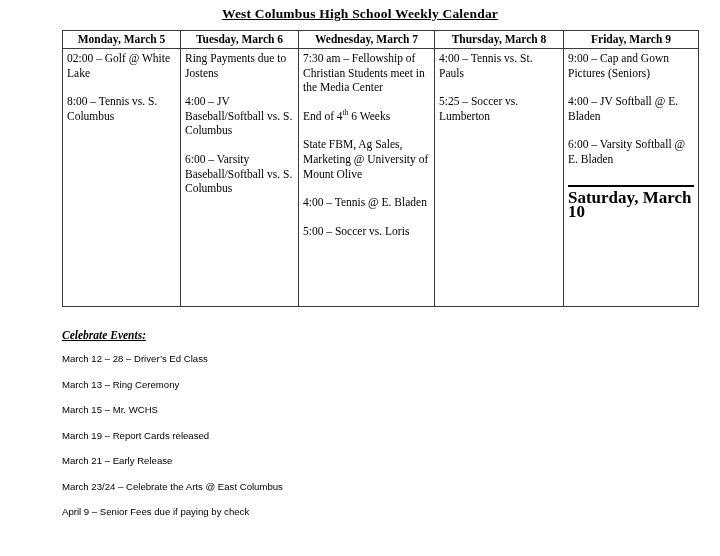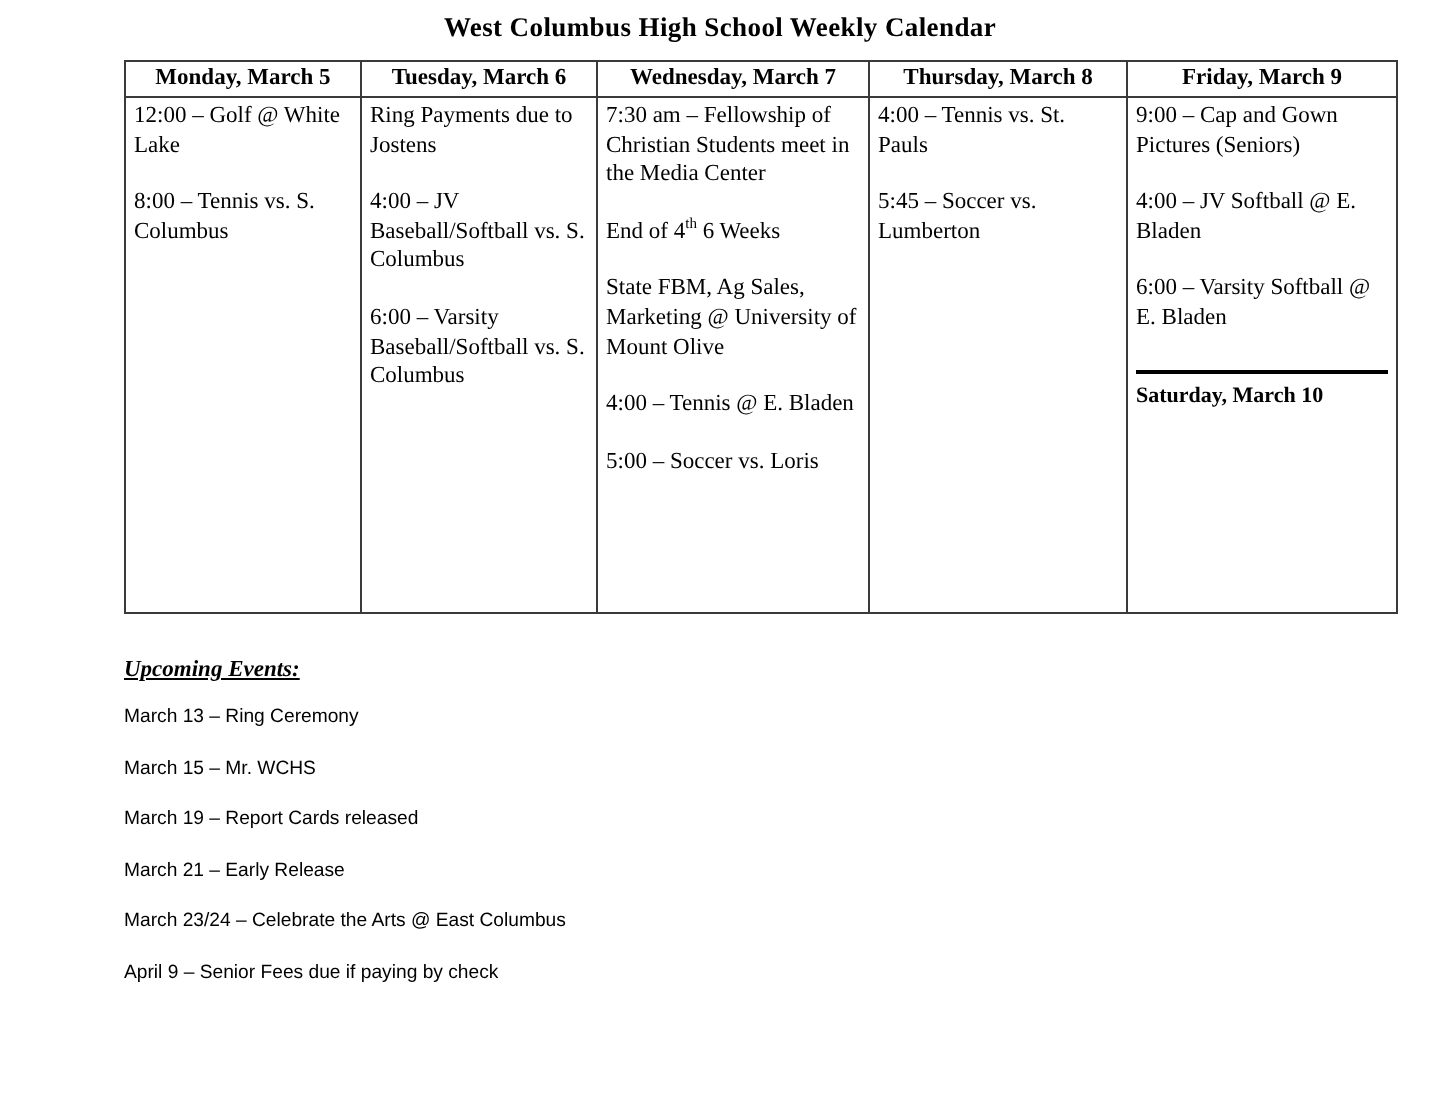--- a/index.html
+++ b/index.html
@@ -19,20 +19,21 @@
   
   .doc-title {
     text-align: center;
     font-family: "Liberation Serif", "DejaVu Serif", serif;
     font-weight: bold;
     font-size: 13.5px;
     letter-spacing: 0.2px;
     margin: 0;
     padding-top: 6px;
     padding-bottom: 8px;
+    text-decoration: underline;
   }
 
   
   .cal-wrap {
     padding: 0 22px 0 62px;
     box-sizing: border-box;
     width: 608px;
   }
   table.calendar {
     border-collapse: collapse;
@@ -78,21 +79,21 @@
   }
 
   
   .sat-block {
     margin-top: 18px;
     border-top: 2px solid #000000;
     padding-top: 4px;
   }
   .sat-block .sat-label {
     font-weight: bold;
-    font-size: 11px;
+    font-size: 17px;
     line-height: 14px;
   }
 
   
   col.c-mon  { width: 118px; }
   col.c-tue  { width: 118px; }
   col.c-wed  { width: 136px; }
   col.c-thu  { width: 129px; }
   col.c-fri  { width: 135px; }
 
@@ -143,21 +144,21 @@
         <th>Wednesday, March 7</th>
         <th>Thursday, March 8</th>
         <th>Friday, March 9</th>
       </tr>
     </thead>
     <tbody>
       <tr>
 
         <td>
           <div class="day-cell-inner">
-            <p class="ev">12:00 – Golf @ White Lake</p>
+            <p class="ev">02:00 – Golf @ White Lake</p>
             <p class="ev">8:00 – Tennis vs. S. Columbus</p>
           </div>
         </td>
 
         <td>
           <div class="day-cell-inner">
             <p class="ev">Ring Payments due to Jostens</p>
             <p class="ev">4:00 – JV Baseball/Softball vs. S. Columbus</p>
             <p class="ev">6:00 – Varsity Baseball/Softball vs. S. Columbus</p>
           </div>
@@ -169,43 +170,44 @@
             <p class="ev"><span>End of 4</span><sup>th</sup><span> 6 Weeks</span></p>
             <p class="ev">State FBM, Ag Sales, Marketing @ University of Mount Olive</p>
             <p class="ev">4:00 – Tennis @ E. Bladen</p>
             <p class="ev">5:00 – Soccer vs. Loris</p>
           </div>
         </td>
 
         <td>
           <div class="day-cell-inner">
             <p class="ev">4:00 – Tennis vs. St. Pauls</p>
-            <p class="ev">5:45 – Soccer vs. Lumberton</p>
+            <p class="ev">5:25 – Soccer vs. Lumberton</p>
           </div>
         </td>
 
         <td>
           <div class="day-cell-inner">
             <p class="ev">9:00 – Cap and Gown Pictures (Seniors)</p>
             <p class="ev">4:00 – JV Softball @ E. Bladen</p>
             <p class="ev">6:00 – Varsity Softball @ E. Bladen</p>
             <div class="sat-block">
               <div class="sat-label">Saturday, March 10</div>
             </div>
           </div>
         </td>
 
       </tr>
     </tbody>
   </table>
 </div>
 
 <div class="upcoming">
-  <div class="upcoming-title">Upcoming Events:</div>
+  <div class="upcoming-title">Celebrate Events:</div>
   <ul class="events-list">
+    <li>March 12 – 28 – Driver’s Ed Class</li>
     <li>March 13 – Ring Ceremony</li>
     <li>March 15 – Mr. WCHS</li>
     <li>March 19 – Report Cards released</li>
     <li>March 21 – Early Release</li>
     <li>March 23/24 – Celebrate the Arts @ East Columbus</li>
     <li>April 9 – Senior Fees due if paying by check</li>
   </ul>
 </div>
 
 </body></html>

